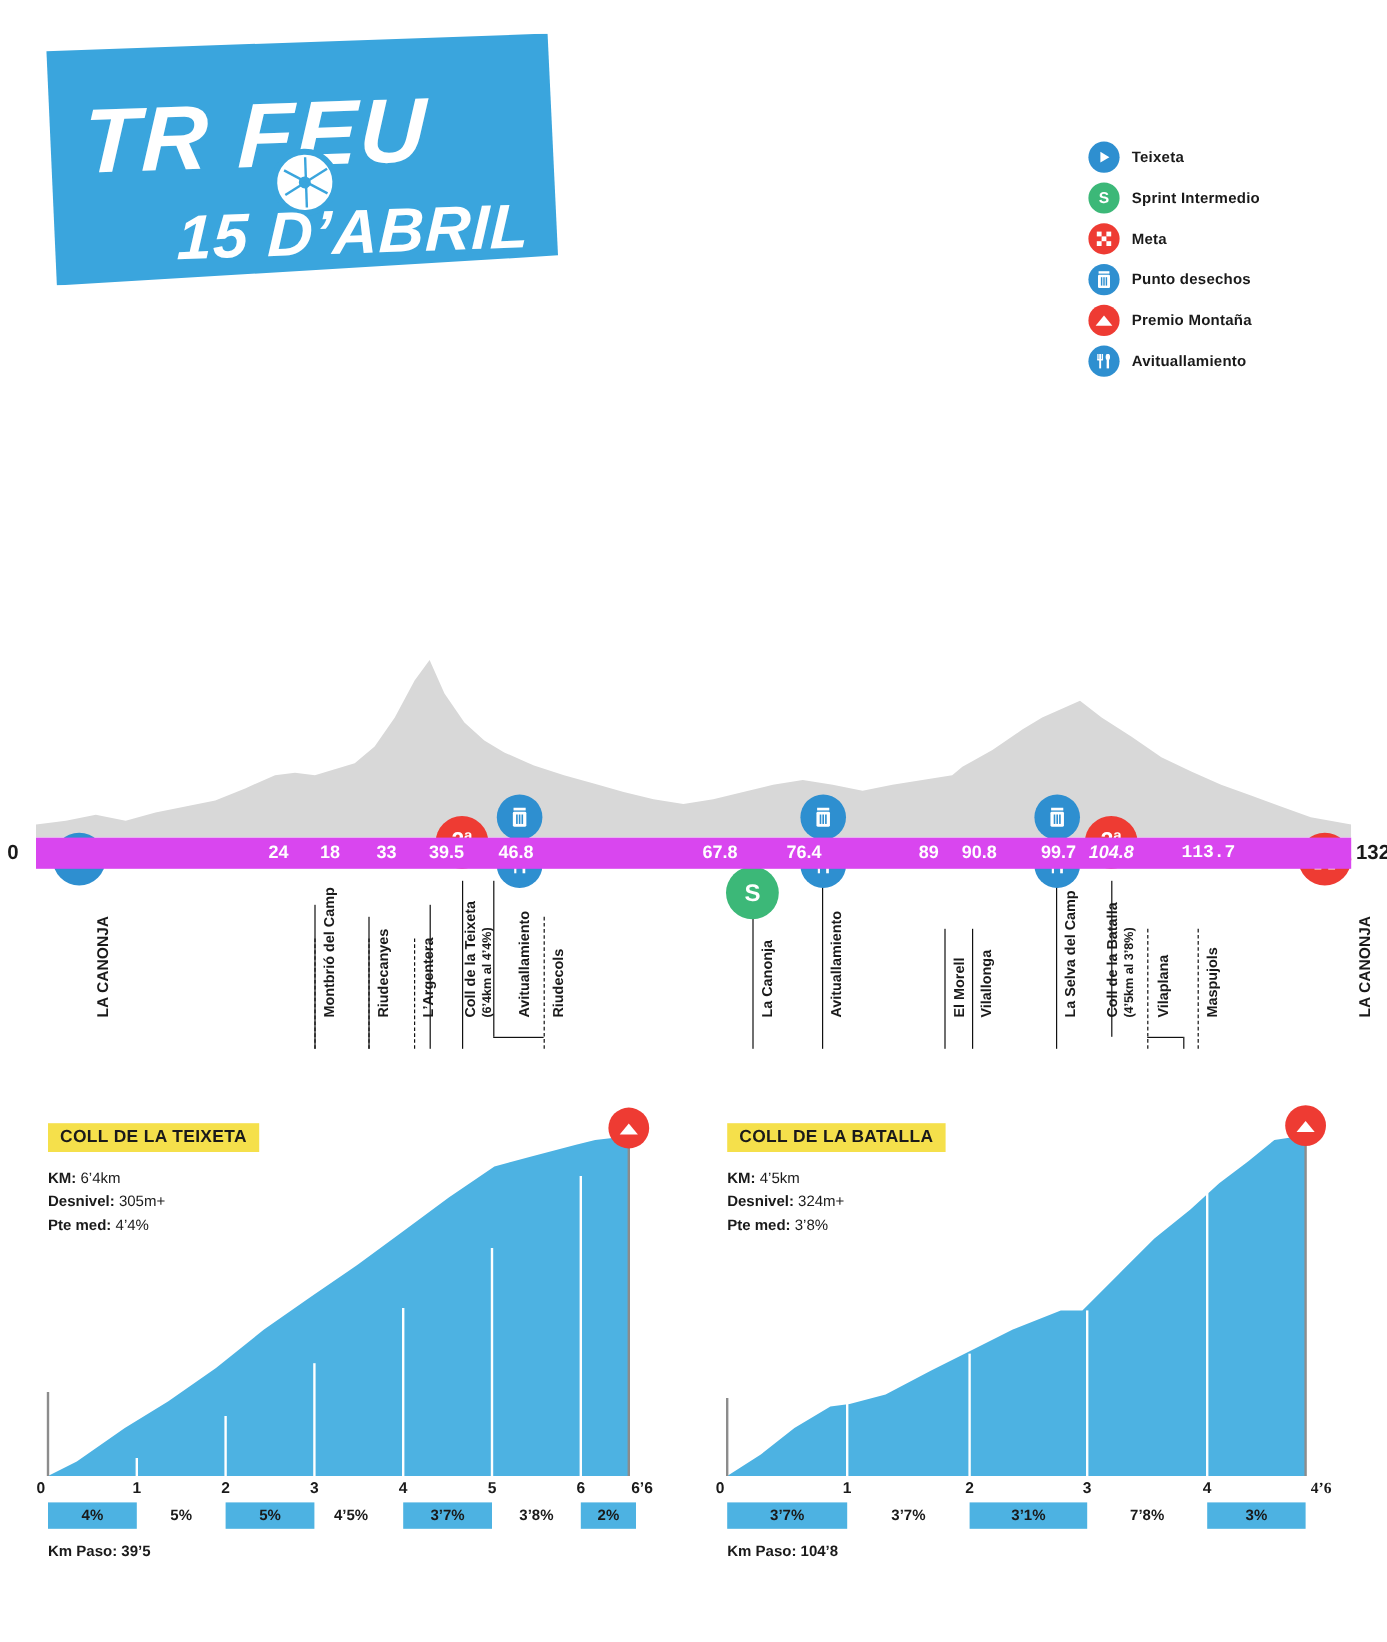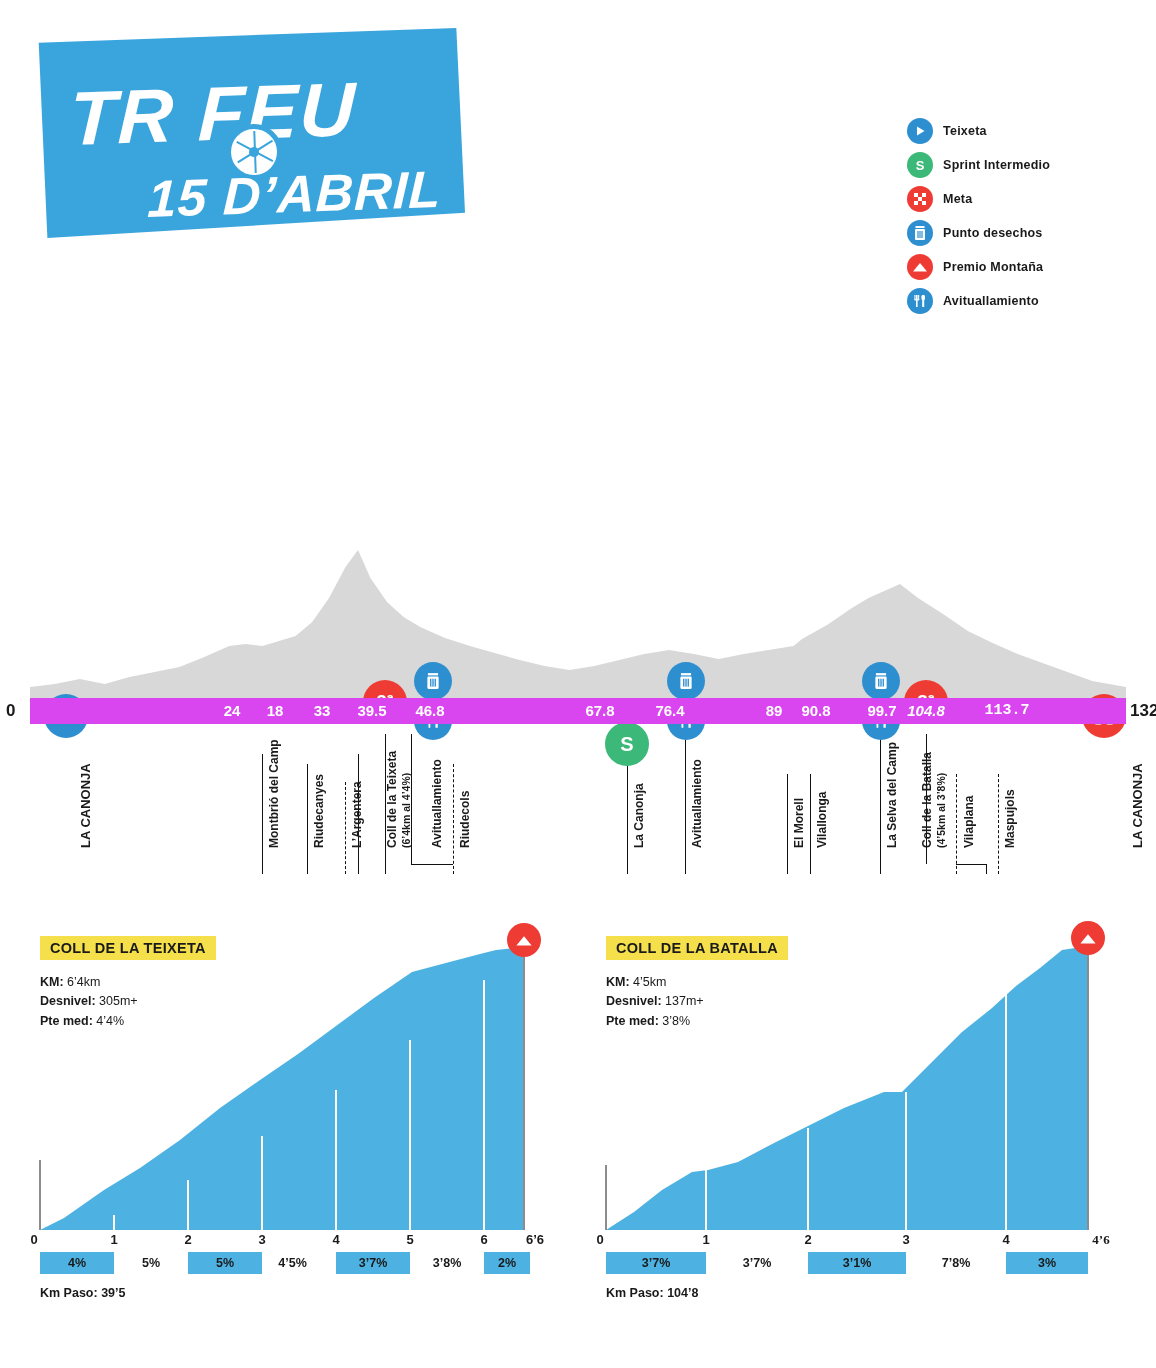--- a/index.html
+++ b/index.html
@@ -416,21 +416,21 @@
 
   <div class="summit-ic" style="left:475px; top:-19px;">
     <svg width="18" height="13" viewBox="0 0 16 12">
         <polygon points="8,2 15,10.5 1,10.5" fill="#fff"></polygon>
       </svg>
   </div>
 
   <div class="climb-title" style="position:absolute; left:10px; top:-4px;">COLL DE LA BATALLA</div>
   <div class="climb-meta" style="position:absolute; left:10px; top:26px;">
     <div><b>KM:</b> <span>4’5km</span></div>
-    <div><b>Desnivel:</b> <span>137m+</span></div>
+    <div><b>Desnivel:</b> <span>324m+</span></div>
     <div><b>Pte med:</b> <span>3’8%</span></div>
   </div>
 
   <div class="climb-axis" style="top:292px;">
     <span class="km-tick" style="left:4px;">0</span>
     <span class="km-tick" style="left:110px;">1</span>
     <span class="km-tick" style="left:212px;">2</span>
     <span class="km-tick" style="left:310px;">3</span>
     <span class="km-tick" style="left:410px;">4</span>
     <span class="km-tick" style="left:505px;font-family:Liberation Serif, serif;">4’6</span>

